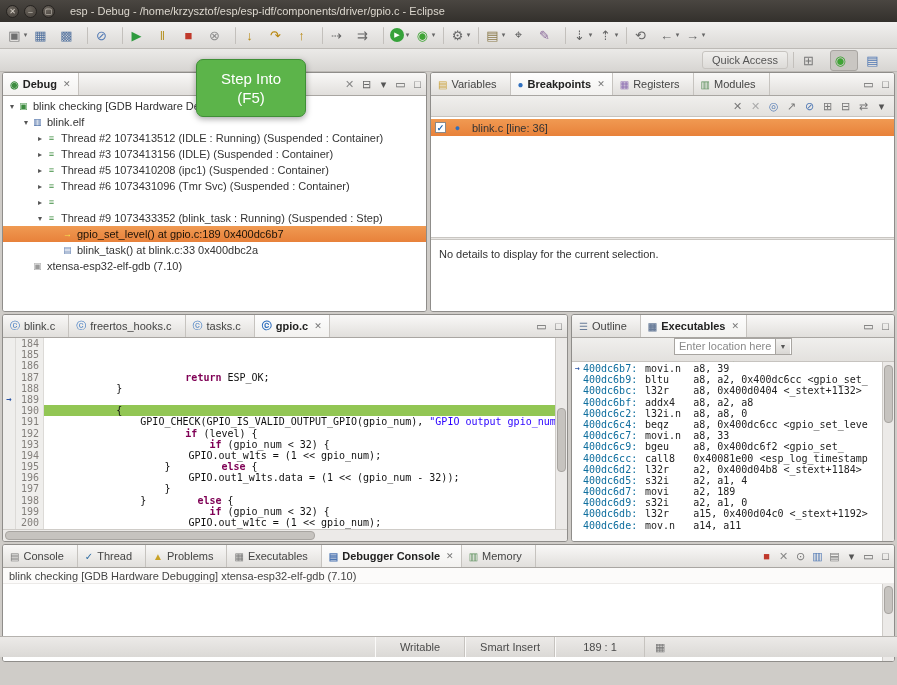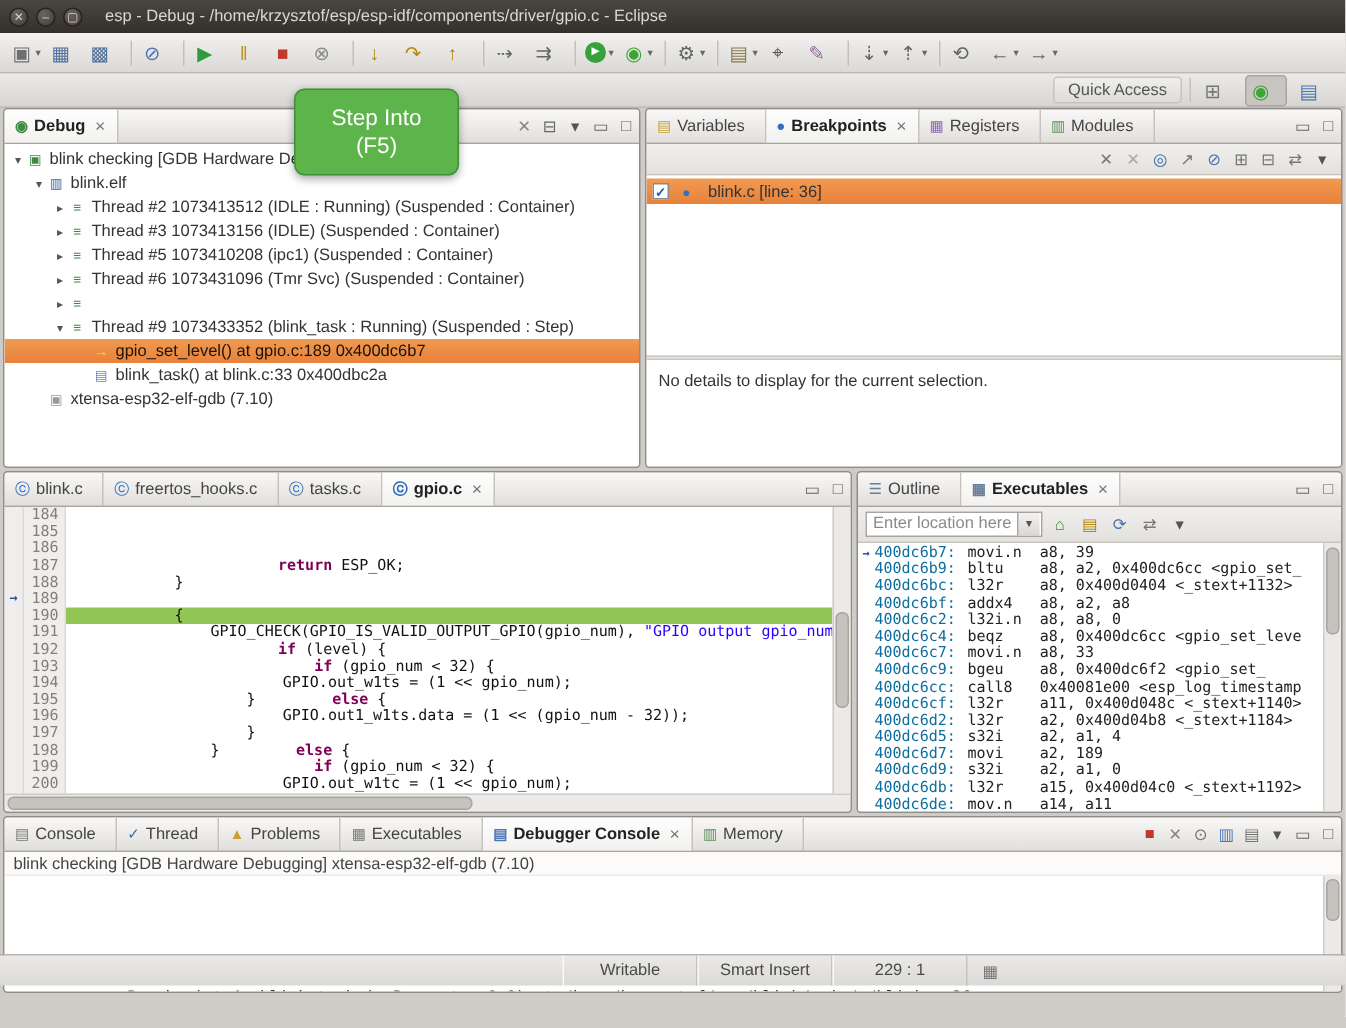--- a/index.html
+++ b/index.html
@@ -99,21 +99,21 @@
   .c-p { color:#111; }
   .vscroll { width:12px; background:#eceae8; border-left:1px solid #cfccc8; position:relative; flex:none; }
   .vthumb { position:absolute; left:1px; right:1px; border-radius:4px;
     background:#c6c3bf; border:1px solid #a8a5a1; }
   .hscroll { height:12px; background:#eceae8; border-top:1px solid #cfccc8; position:relative; }
   .hthumb { position:absolute; top:1px; bottom:1px; border-radius:4px;
     background:#c6c3bf; border:1px solid #a8a5a1; }
 
   
   .dis-toolbar { height:24px; display:flex; align-items:center; gap:3px;
-    background:linear-gradient(#f0efed,#e3e1de); border-bottom:1px solid #c6c3bf; padding:0 5px; }
+    background:linear-gradient(#f0efed,#e3e1de); border-bottom:1px solid #c6c3bf; padding:0 5px;flex-direction:column; }
   .combo { display:flex; align-items:stretch; border:1px solid #a8a5a1; background:#fff;
     height:17px; width:118px; flex:none; }
   .combo .ctext { padding:1px 4px; color:#8a8a8a; overflow:hidden; white-space:nowrap; width:100px; }
   .combo .cbtn { width:15px; background:linear-gradient(#f3f2f0,#d9d7d4);
     border-left:1px solid #a8a5a1; font-size:7px; color:#555; text-align:center; line-height:15px; }
   .dis-body { flex:1; display:flex; overflow:hidden; background:#fff; }
   .dis-lines { flex:1; overflow:hidden; font-family:"DejaVu Sans Mono",monospace;
     font-size:10px; line-height:11.2px; padding-top:1px; }
   .disrow { height:11.2px; display:flex; white-space:pre; }
   .dmark { width:11px; flex:none; font-size:8px; color:#2a54a5; font-weight:bold; text-align:center; }
@@ -747,25 +747,20 @@
             <span class="daddr">400dc6c9:</span>
             <span class="dtxt">bgeu    a8, 0x400dc6f2 &lt;gpio_set_</span>
           </div>
           <div class="disrow">
             <span class="dmark"></span>
             <span class="daddr">400dc6cc:</span>
             <span class="dtxt">call8   0x40081e00 &lt;esp_log_timestamp</span>
           </div>
           <div class="disrow">
             <span class="dmark"></span>
-            <span class="daddr">400dc6cf:</span>
-            <span class="dtxt">l32r    a11, 0x400d048c &lt;_stext+1140&gt;</span>
-          </div>
-          <div class="disrow">
-            <span class="dmark"></span>
             <span class="daddr">400dc6d2:</span>
             <span class="dtxt">l32r    a2, 0x400d04b8 &lt;_stext+1184&gt;</span>
           </div>
           <div class="disrow">
             <span class="dmark"></span>
             <span class="daddr">400dc6d5:</span>
             <span class="dtxt">s32i    a2, a1, 4</span>
           </div>
           <div class="disrow">
             <span class="dmark"></span>
@@ -872,17 +867,17 @@
       <div class="vscroll">
         <div class="vthumb" style="top:2px;height:28px;"></div>
       </div>
     </div>
   </div>
 
   <div class="statusbar">
     <div class="sspacer"></div>
     <div class="sseg">Writable</div>
     <div class="sseg">Smart Insert</div>
-    <div class="sseg">229 : 1</div>
+    <div class="sseg">189 : 1</div>
     <span class="sicon">▦</span>
   </div>
 
 </div>
 
 </body></html>

